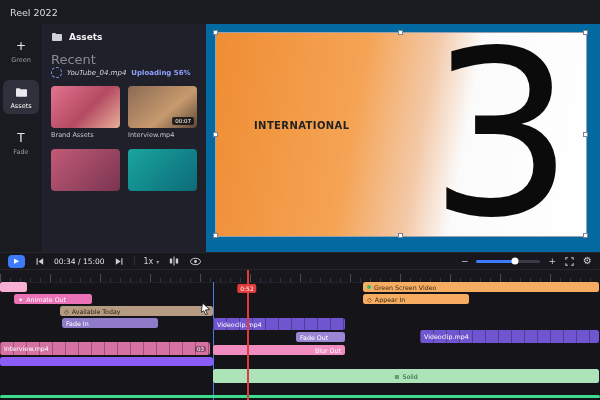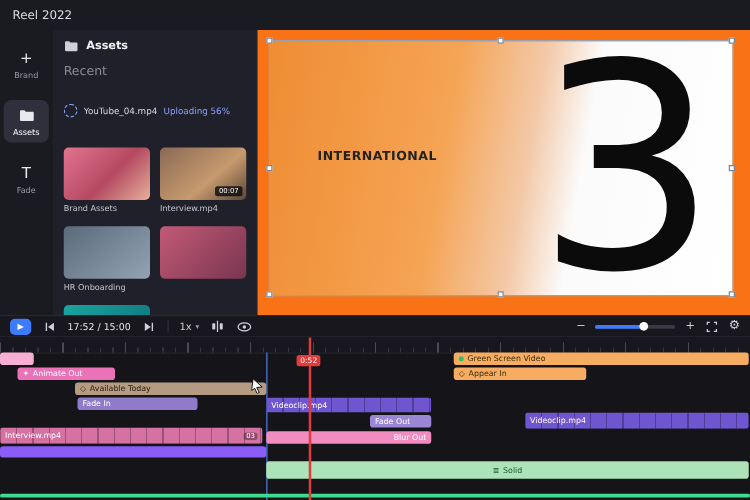--- a/index.html
+++ b/index.html
@@ -14,38 +14,38 @@
   .caret{font-size:6px;color:#9a9aa6;}
   .fitbtn{background:#2b2b34;border-radius:5px;padding:3px 7px;display:flex;align-items:center;}
   
   .rail{position:absolute;left:0;top:24px;width:42px;bottom:148px;background:#1a1a21;display:flex;flex-direction:column;align-items:center;padding-top:10px;gap:12px;box-sizing:border-box;}
   .rail-item{width:36px;padding:5px 0 4px;border-radius:6px;display:flex;flex-direction:column;align-items:center;gap:3px;font-size:6.5px;color:#9a9aa6;cursor:pointer;}
   .rail-item.active{background:#30303c;color:#fff;}
   .rail-icon{width:14px;height:14px;display:flex;align-items:center;justify-content:center;font-size:12px;color:#e8e8ee;}
   
   .panel{position:absolute;left:42px;top:24px;width:164px;bottom:148px;background:#20202a;box-sizing:border-box;padding:8px 9px 0;overflow:hidden;}
   .panel-h{display:flex;align-items:center;gap:6px;font-size:9px;font-weight:bold;color:#f0f0f4;padding-bottom:6px;}
-  .recent-label{font-size:10px;color:#8b8b97;margin:4px 0 20px;}
+  .recent-label{font-size:13px;color:#8b8b97;margin:4px 0 0;}
   .recent-row{display:flex;align-items:center;gap:5px;font-size:7px;margin-bottom:5px;white-space:nowrap;}
   .spinner{width:9px;height:9px;border:1.2px dashed #7f9cf5;border-radius:50%;flex:0 0 auto;}
-  .recent-name{color:#d8d8e0;}
-  .recent-status{color:#8fa2ff;}
-  .grid{display:grid;grid-template-columns:1fr 1fr;gap:10px 8px;margin-top:24px;}
+  .recent-name{color:#d8d8e0;font-style:italic;}
+  .recent-status{color:#8fa2ff;font-weight:bold;}
+  .grid{display:grid;grid-template-columns:1fr 1fr;gap:10px 8px;margin-top:8px;}
   .tile{font-size:6.5px;color:#c6c6cf;cursor:pointer;}
   .tile-img{height:42px;border-radius:4px;position:relative;overflow:hidden;}
   .badge{position:absolute;right:3px;bottom:3px;background:rgba(8,8,12,.78);color:#fff;font-size:5.5px;padding:1px 3px;border-radius:2px;}
   .tile-name{margin-top:3px;}
   .img-brand{background:linear-gradient(135deg,#e2738f,#b44a62 55%,#e8b09a);}
   .img-detail{background:linear-gradient(160deg,#2cc4b6,#0e7f8e);}
   .img-interview{background:linear-gradient(140deg,#8a6a55,#c79a6e 60%,#5a4638);}
   .img-hr{background:linear-gradient(140deg,#5a6a7a,#93a3b3);}
   .img-p1{background:linear-gradient(135deg,#c25a77,#7a3550);}
   .img-p2{background:linear-gradient(135deg,#19a5a0,#0c6b77);}
   
-  .canvas{position:absolute;left:206px;top:24px;right:0;bottom:148px;background:#f97316;}
+  .canvas{position:absolute;left:206px;top:24px;right:0;bottom:148px;background:#0369a1;}
   .slide{position:absolute;left:10px;top:9px;width:370px;height:203px;overflow:hidden;cursor:move;
          background:linear-gradient(100deg,#ef8d33 0%,#f5a455 38%,#f3c9a8 55%,#fbfbfb 66%,#ffffff 100%);
          outline:1px solid #9aa2b1;}
   .slide-heading{position:absolute;left:38px;top:86px;font-size:10px;font-weight:600;color:#222;letter-spacing:.4px;line-height:1.35;}
   .big-number{position:absolute;right:12px;top:50%;transform:translateY(-50%);font-size:228px;line-height:1;color:#0b0b0b;}
   .handle{position:absolute;width:5px;height:5px;background:#fff;border:1px solid #7b8494;box-sizing:border-box;cursor:pointer;}
   
   .controls{position:absolute;left:0;right:0;top:252px;height:18px;background:#17171d;border-top:1px solid #26262e;border-bottom:1px solid #26262e;display:flex;align-items:center;box-sizing:border-box;padding:0 8px;gap:9px;}
   .playbtn{width:17px;height:13px;background:#3d7bfd;border-radius:4px;display:flex;align-items:center;justify-content:center;font-size:6.5px;color:#fff;cursor:pointer;flex:0 0 auto;}
   .time{font-size:7.5px;color:#e5e5ea;}
@@ -81,21 +81,21 @@
 
 <div class="app">
 
   <div class="topbar">
     <div class="app-title">Reel 2022</div>
   </div>
 
   <div class="rail">
     <div class="rail-item">
       <span class="rail-icon">+</span>
-      <span>Brand</span>
+      <span>Green</span>
     </div>
     <div class="rail-item active">
       <span class="rail-icon">
         <svg width="13" height="11" viewBox="0 0 13 11">
             <path d="M1 2.2c0-.6.4-1 1-1h2.6l1 1.1H11c.6 0 1 .4 1 1v5.5c0 .6-.4 1-1 1H2c-.6 0-1-.4-1-1z" fill="#e8e8ee"></path>
           </svg>
       </span>
       <span>Assets</span>
     </div>
     <div class="rail-item">
@@ -124,24 +124,20 @@
         <div class="tile-img img-brand"></div>
         <div class="tile-name">Brand Assets</div>
       </div>
       <div class="tile">
         <div class="tile-img img-interview">
           <span class="badge">00:07</span>
         </div>
         <div class="tile-name">Interview.mp4</div>
       </div>
       <div class="tile">
-        <div class="tile-img img-hr"></div>
-        <div class="tile-name">HR Onboarding</div>
-      </div>
-      <div class="tile">
         <div class="tile-img img-p1"></div>
       </div>
       <div class="tile">
         <div class="tile-img img-p2"></div>
       </div>
     </div>
   </div>
 
   <div class="canvas">
     <div class="slide">
@@ -163,21 +159,21 @@
   <div class="controls">
     <div class="playbtn">
         <span>▶</span>
       </div>
     <span>
       <svg width="11" height="11" viewBox="0 0 12 12">
           <path d="M3.4 2.5v7" stroke="#cfcfd8" stroke-width="1.2"></path>
           <path d="M10 2.5 4.8 6l5.2 3.5z" fill="#cfcfd8"></path>
         </svg>
     </span>
-    <span class="time">17:52 / 15:00</span>
+    <span class="time">00:34 / 15:00</span>
     <span>
       <svg width="11" height="11" viewBox="0 0 12 12">
           <path d="M8.6 2.5v7" stroke="#cfcfd8" stroke-width="1.2"></path>
           <path d="M2 2.5 7.2 6 2 9.5z" fill="#cfcfd8"></path>
         </svg>
     </span>
     <div class="cdiv"></div>
     <div class="speed">
       <span>1x</span>
       <span class="caret">▾</span>

